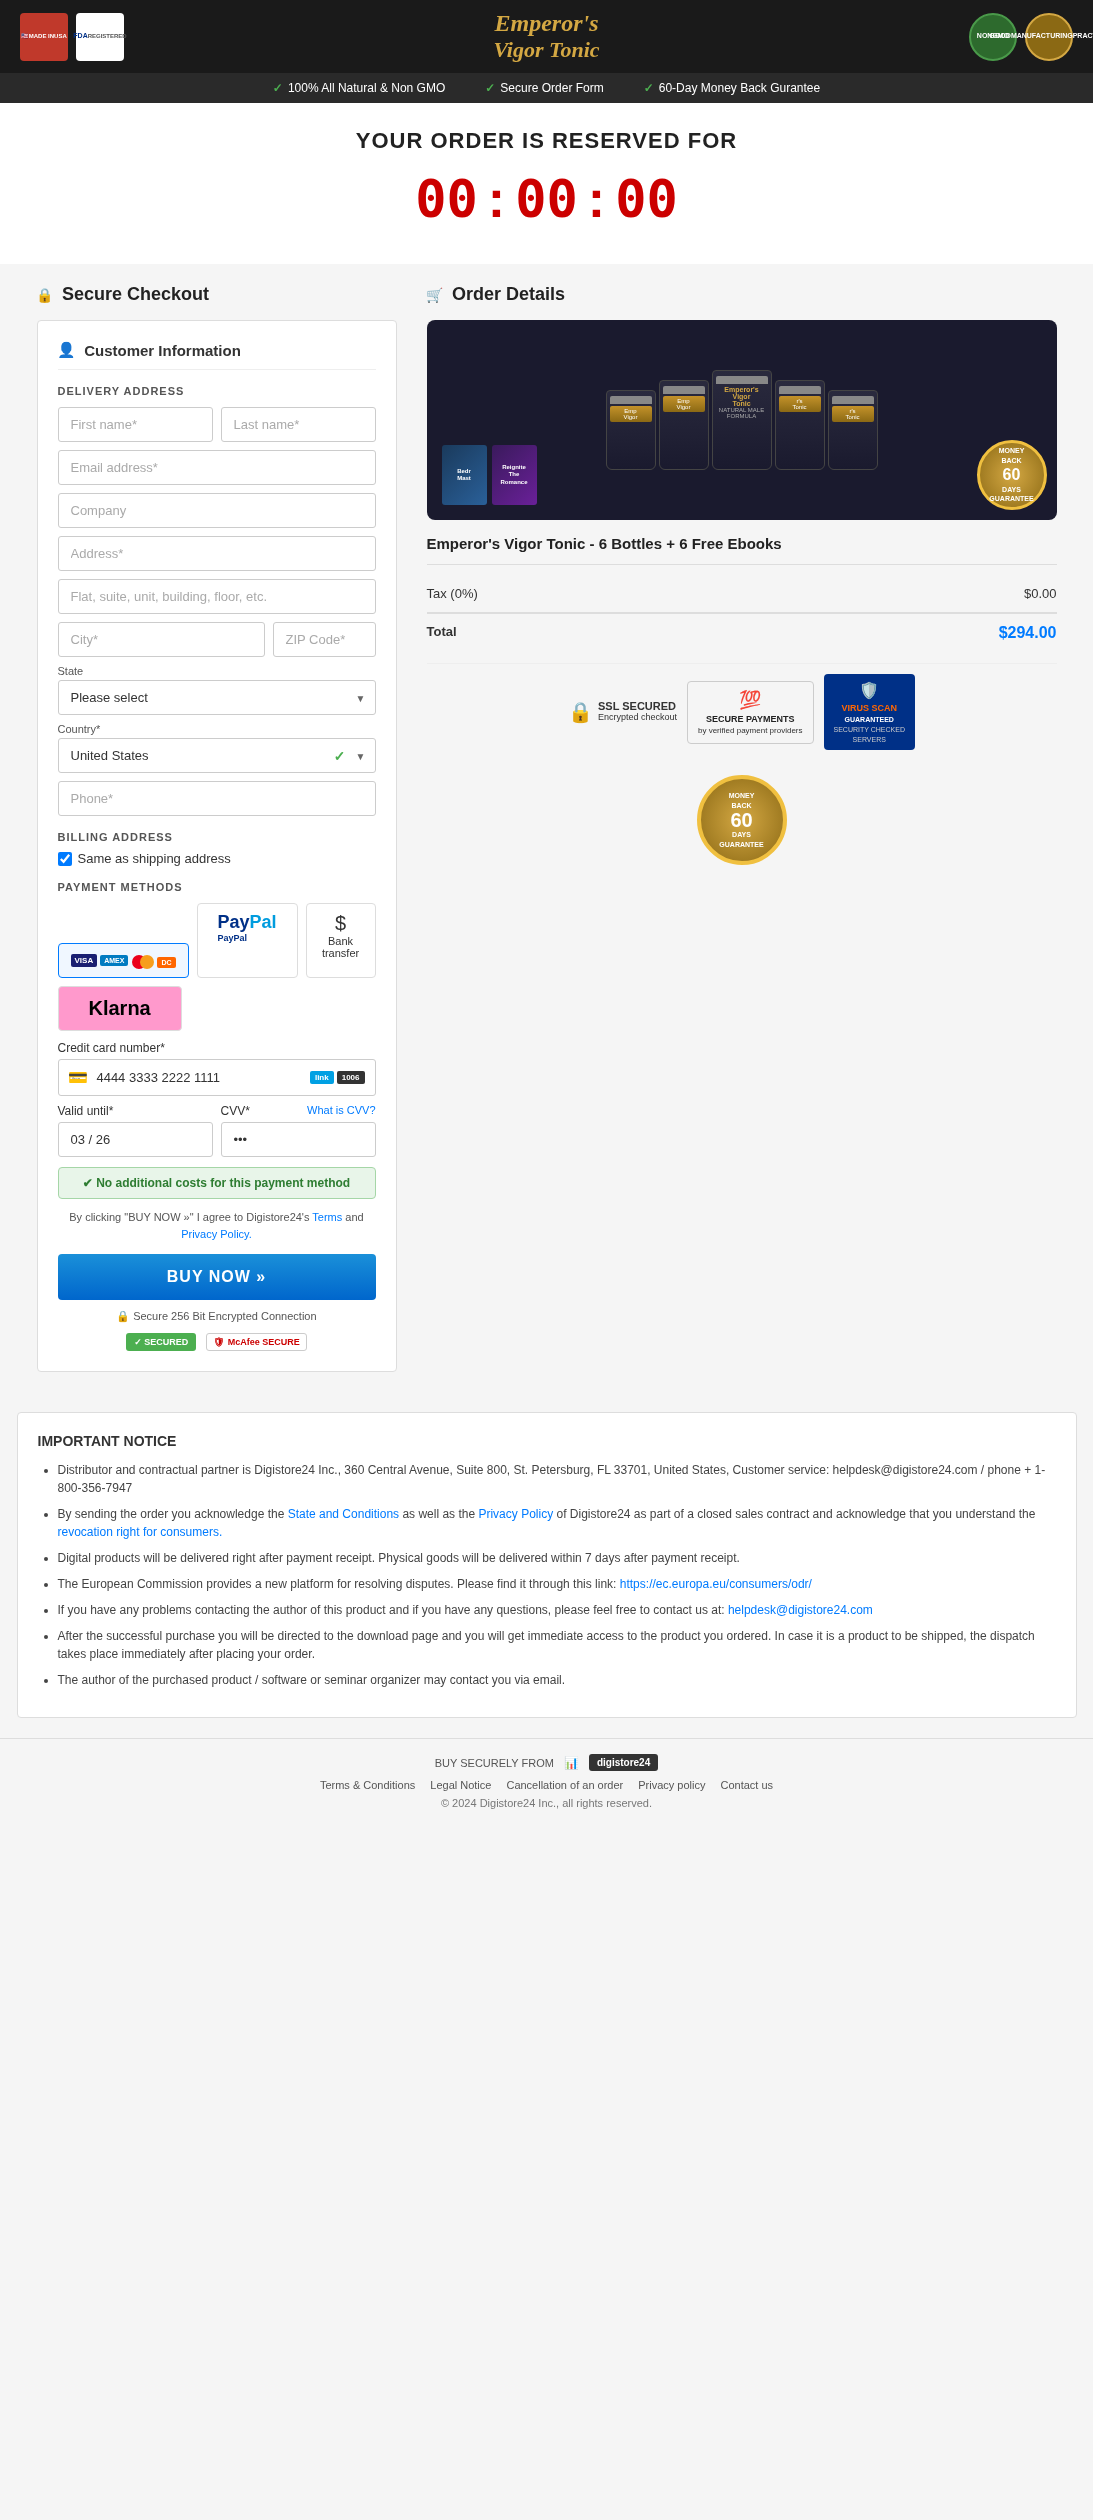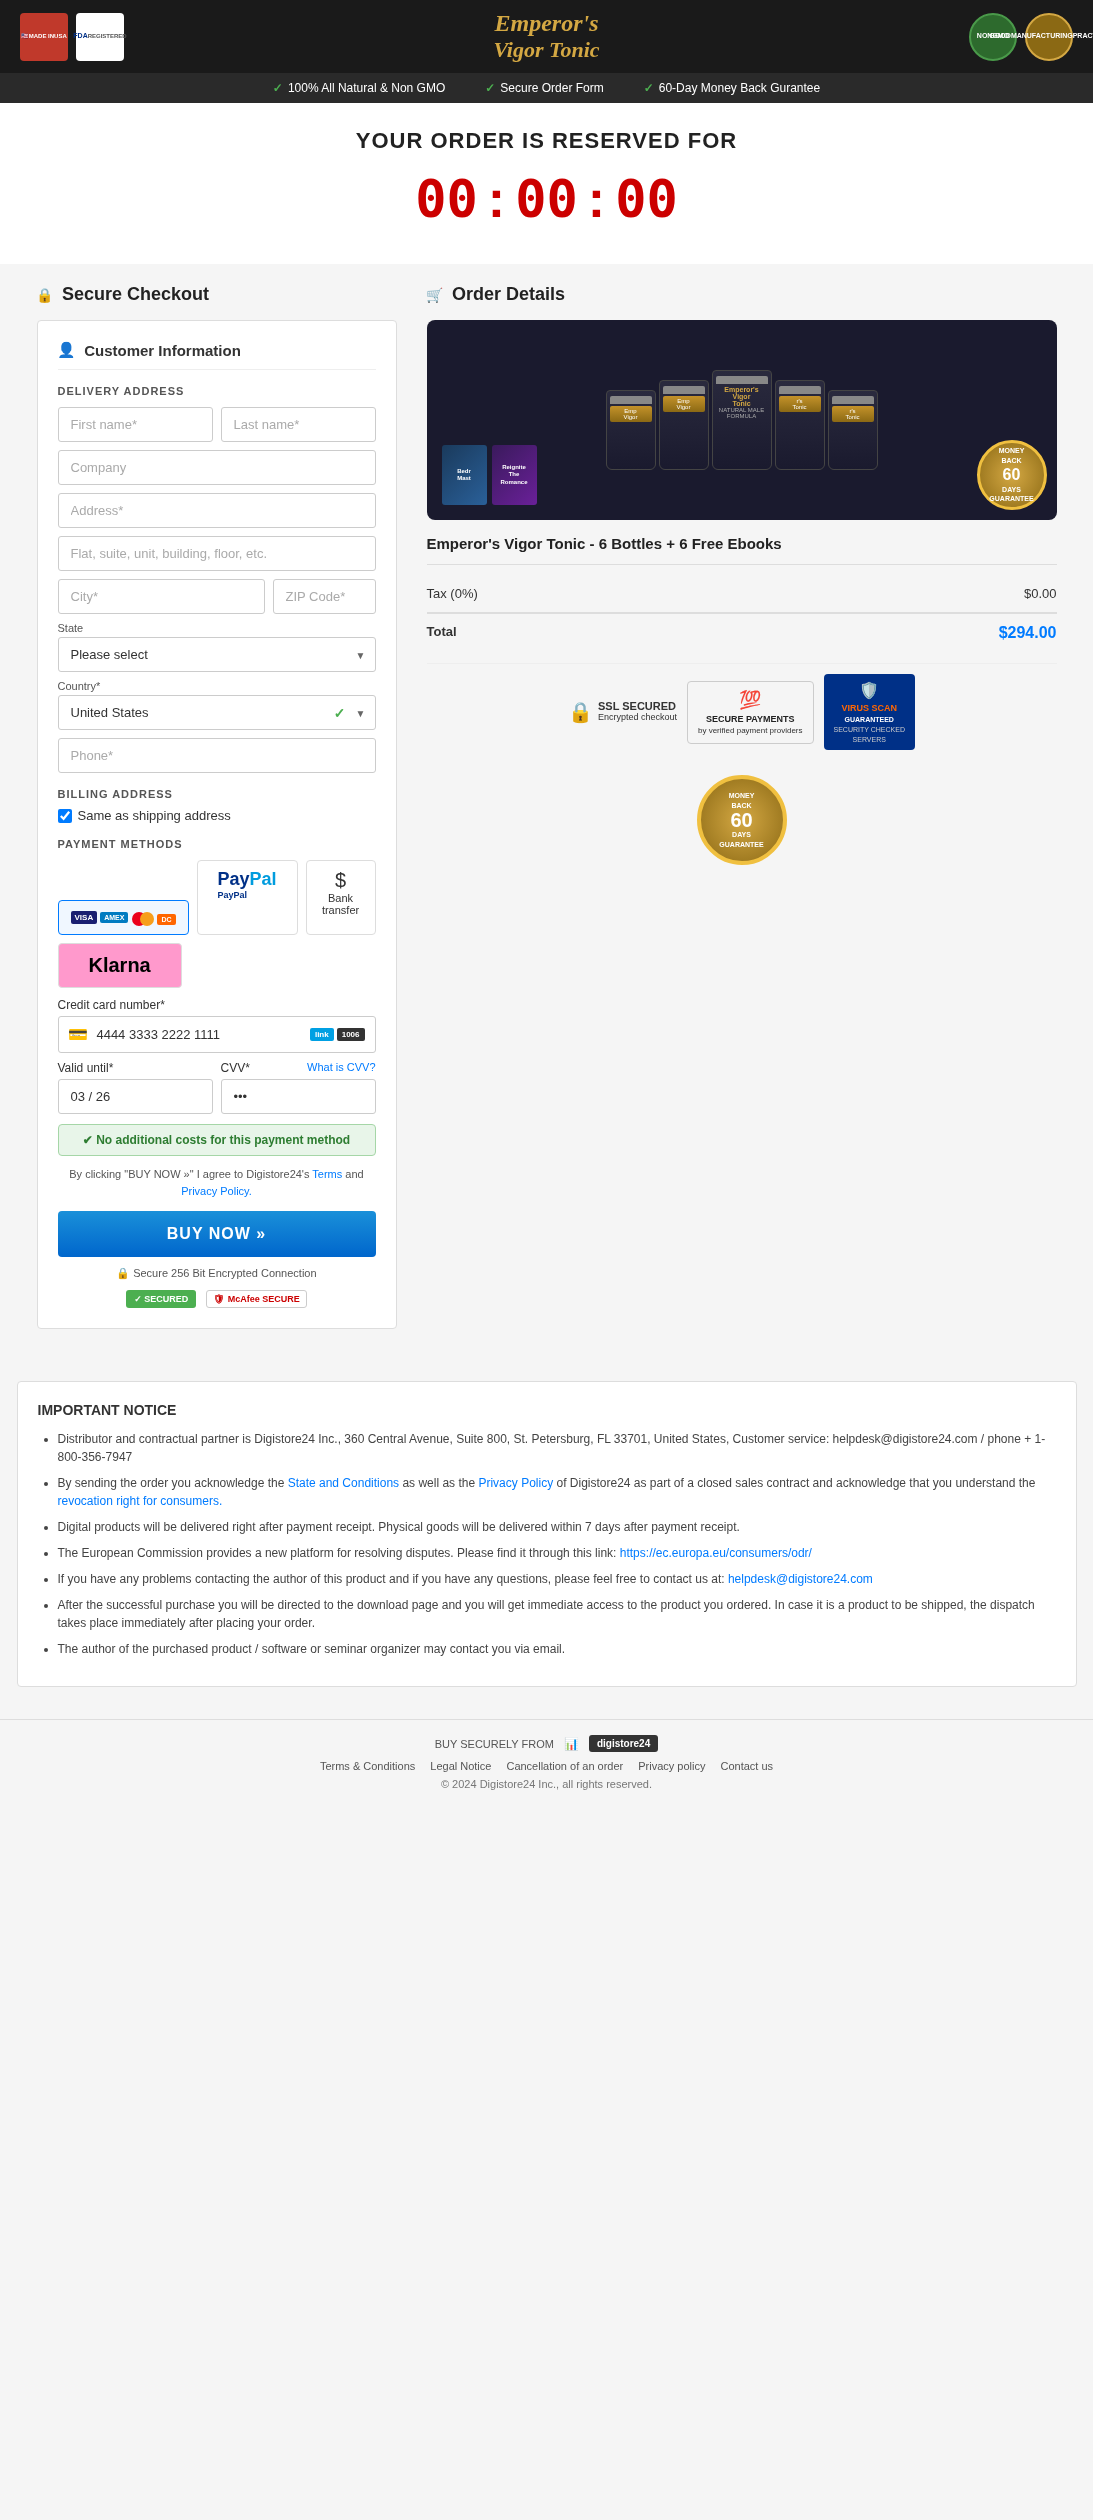--- a/index.html
+++ b/index.html
@@ -141,21 +141,21 @@
 
     .virus-badge { background: #003087; color: #fff; border-radius: 4px; padding: 6px 10px; text-align: center; font-size: 8px; line-height: 1.4; }
     .virus-title { font-weight: bold; font-size: 9px; color: #ff6600; text-transform: uppercase; }
     .virus-sub { font-size: 7px; text-transform: uppercase; color: #ccc; }
 
     .money-back-large { display: flex; justify-content: center; margin-top: 10px; }
     .money-back-large-seal { width: 90px; height: 90px; background: radial-gradient(circle, #d4a843, #8b6914); border-radius: 50%; display: flex; flex-direction: column; align-items: center; justify-content: center; color: #fff; font-size: 7px; font-weight: bold; text-align: center; line-height: 1.4; border: 4px solid #f0c040; }
     .money-back-days { font-size: 20px; font-weight: bold; color: #fff; line-height: 1; }
 
     
-    .notice-section { max-width: 1060px; margin: 32px auto; padding: 20px; background: #fff; border: 1px solid #ddd; border-radius: 4px; }
+    .notice-section { max-width: 1060px; margin: 20px auto; padding: 20px; background: #fff; border: 1px solid #ddd; border-radius: 4px; }
     .notice-title { font-size: 14px; font-weight: bold; color: #333; margin-bottom: 12px; }
     .notice-list { list-style: disc; padding-left: 20px; }
     .notice-list li { margin-bottom: 8px; font-size: 12px; color: #444; line-height: 1.5; }
     .notice-link { color: #007bff; text-decoration: none; }
 
     
     .footer { background: #f5f5f5; border-top: 1px solid #ddd; padding: 15px 20px; text-align: center; }
     .footer-buy-row { display: flex; justify-content: center; align-items: center; gap: 10px; margin-bottom: 8px; color: #555; font-size: 11px; }
     .digistore-logo { background: #333; color: #fff; font-size: 10px; font-weight: bold; padding: 3px 8px; border-radius: 3px; }
     .footer-links { display: flex; justify-content: center; gap: 15px; font-size: 11px; color: #555; margin-bottom: 6px; }
@@ -240,20 +240,23 @@
         <span>Customer Information</span>
       </div>
 
       <div class="delivery-label">DELIVERY ADDRESS</div>
 
       <div class="form-row">
         <input class="form-input" type="text" placeholder="First name*" style="">
         <input class="form-input" type="text" placeholder="Last name*" style="">
       </div>
 
+      <div class="form-row">
+        <input class="form-input" type="email" placeholder="Email address*" style="">
+      </div>
 
       <div class="form-row">
         <input class="form-input" type="text" placeholder="Company" style="">
       </div>
 
       <div class="form-row">
         <input class="form-input" type="text" placeholder="Address*" style="">
       </div>
 
       <div class="form-row">

